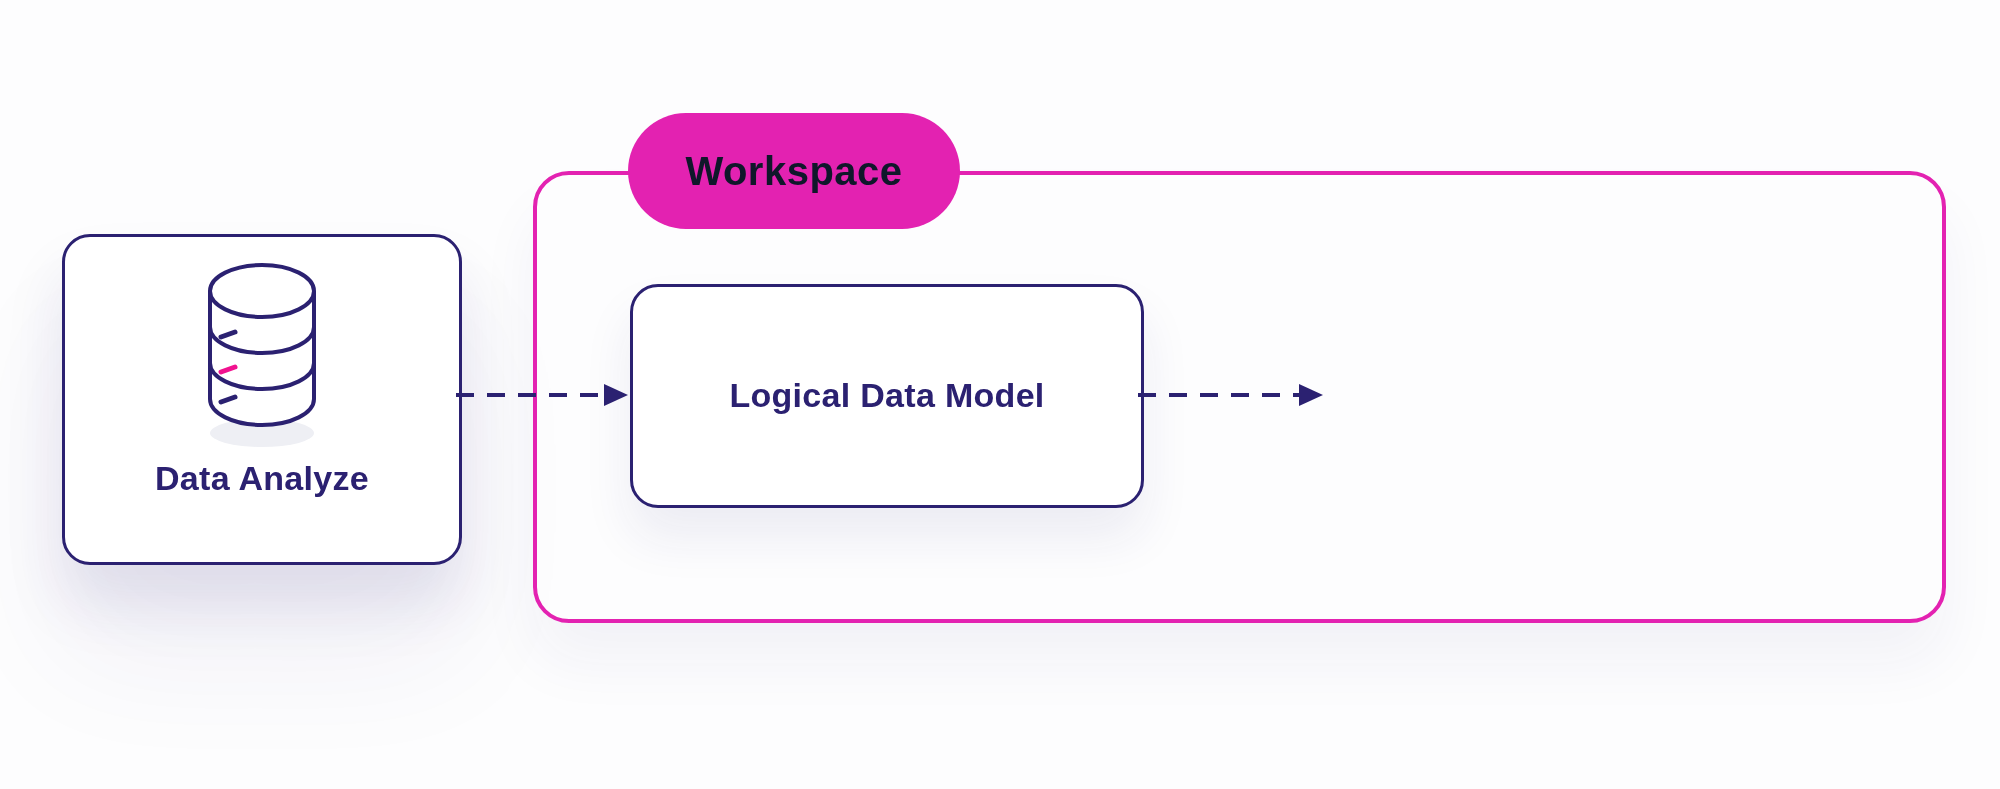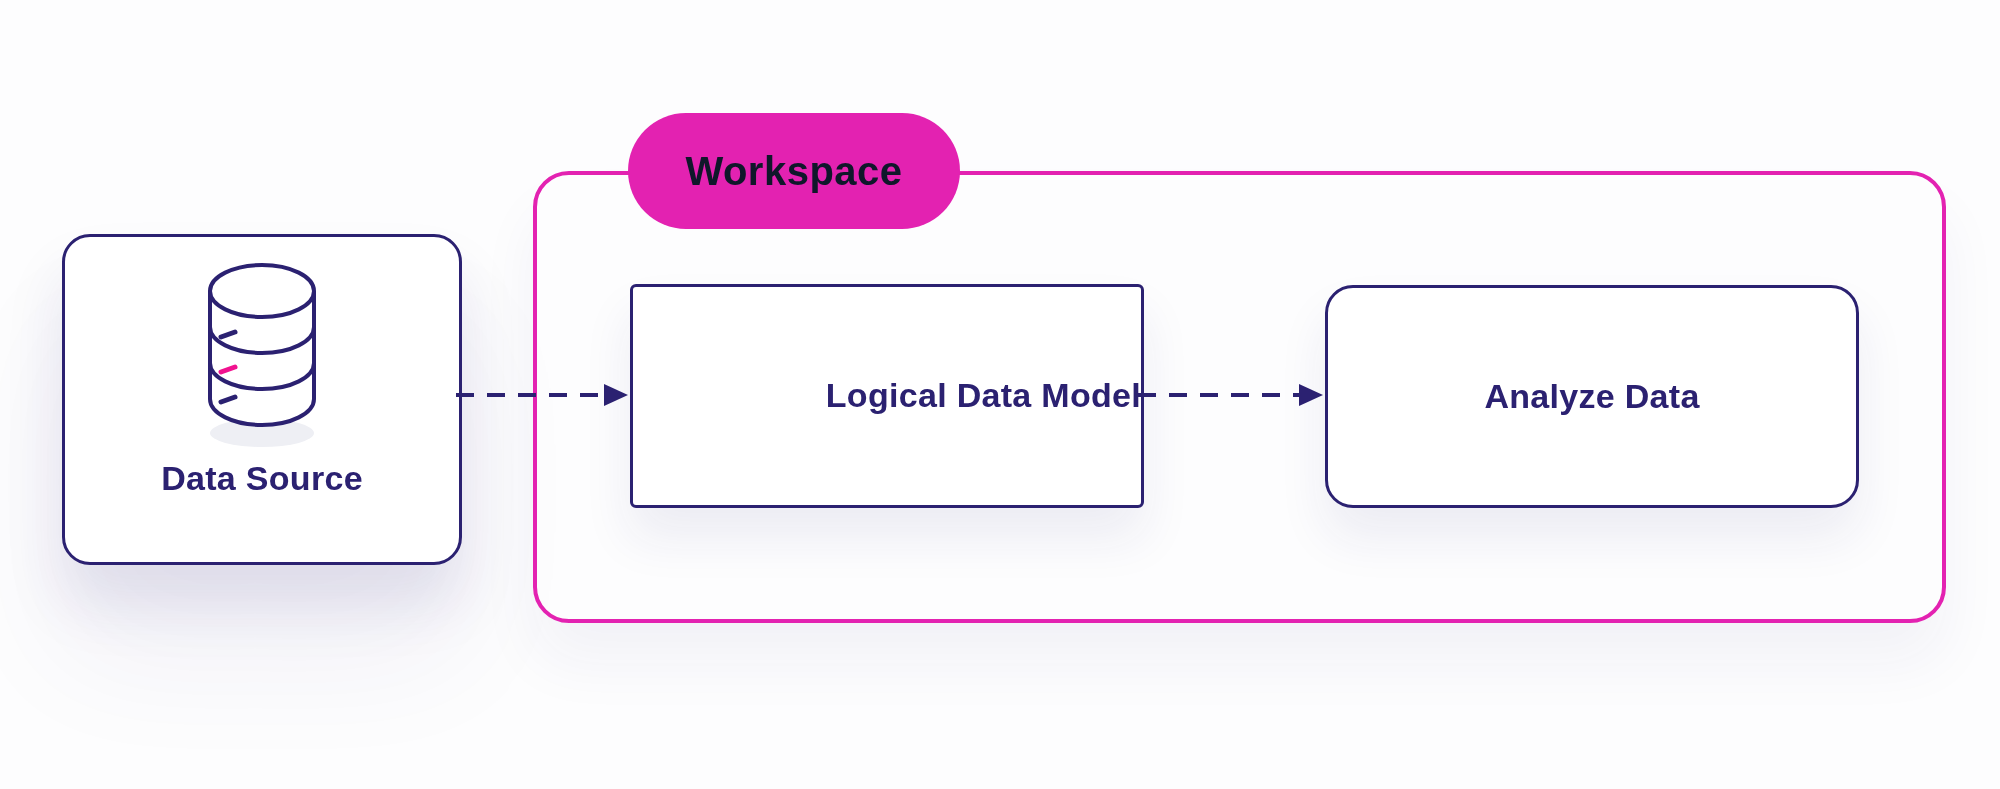--- a/index.html
+++ b/index.html
@@ -80,23 +80,22 @@
     justify-content:center;
     font-weight:700;
     font-size:40px;
     letter-spacing:0.5px;
     z-index:3;
   }
   
   .ldm{
     left:630px; top:284px;
     width:508px; height:218px;
-    border-radius:6px;
+    border-radius:28px;
     box-shadow: 0 30px 50px rgba(43,33,113,0.08);
-    justify-content: flex-end;
   }
   .analyze{
     left:1325px; top:285px;
     width:528px; height:217px;
     border-radius:28px;
     box-shadow: 0 30px 50px rgba(43,33,113,0.08);
   }
   
   .arrow{
     position:absolute;
@@ -147,21 +146,21 @@
 
       <path class="db-stroke-open" d="M 4 66 A 52 26 0 0 0 108 66"></path>
       <path class="db-stroke-open" d="M 4 102 A 52 26 0 0 0 108 102"></path>
 
       <ellipse class="db-stroke" cx="56" cy="30" rx="52" ry="26"></ellipse>
 
       <line class="db-dash navy" x1="15" y1="76" x2="29" y2="71"></line>
       <line class="db-dash pink" x1="15" y1="111" x2="29" y2="106"></line>
       <line class="db-dash navy" x1="15" y1="141" x2="29" y2="136"></line>
     </svg>
-    <div class="node-label">Data Source</div>
+    <div class="node-label">Data Analyze</div>
   </div>
 
   <svg class="arrow arrow-1" viewBox="0 0 176 30" aria-hidden="true">
     <line x1="0" y1="15" x2="148" y2="15"></line>
     <polygon points="148,4 148,26 172,15"></polygon>
   </svg>
 
   <div class="workspace"></div>
 
   <div class="workspace-pill">
@@ -170,17 +169,14 @@
 
   <div class="node ldm">
     <div class="node-label">Logical Data Model</div>
   </div>
 
   <svg class="arrow arrow-2" viewBox="0 0 189 30" aria-hidden="true">
     <line x1="0" y1="15" x2="161" y2="15"></line>
     <polygon points="161,4 161,26 185,15"></polygon>
   </svg>
 
-  <div class="node analyze">
-    <div class="node-label">Analyze Data</div>
-  </div>
 
 </div>
 
 </body></html>

